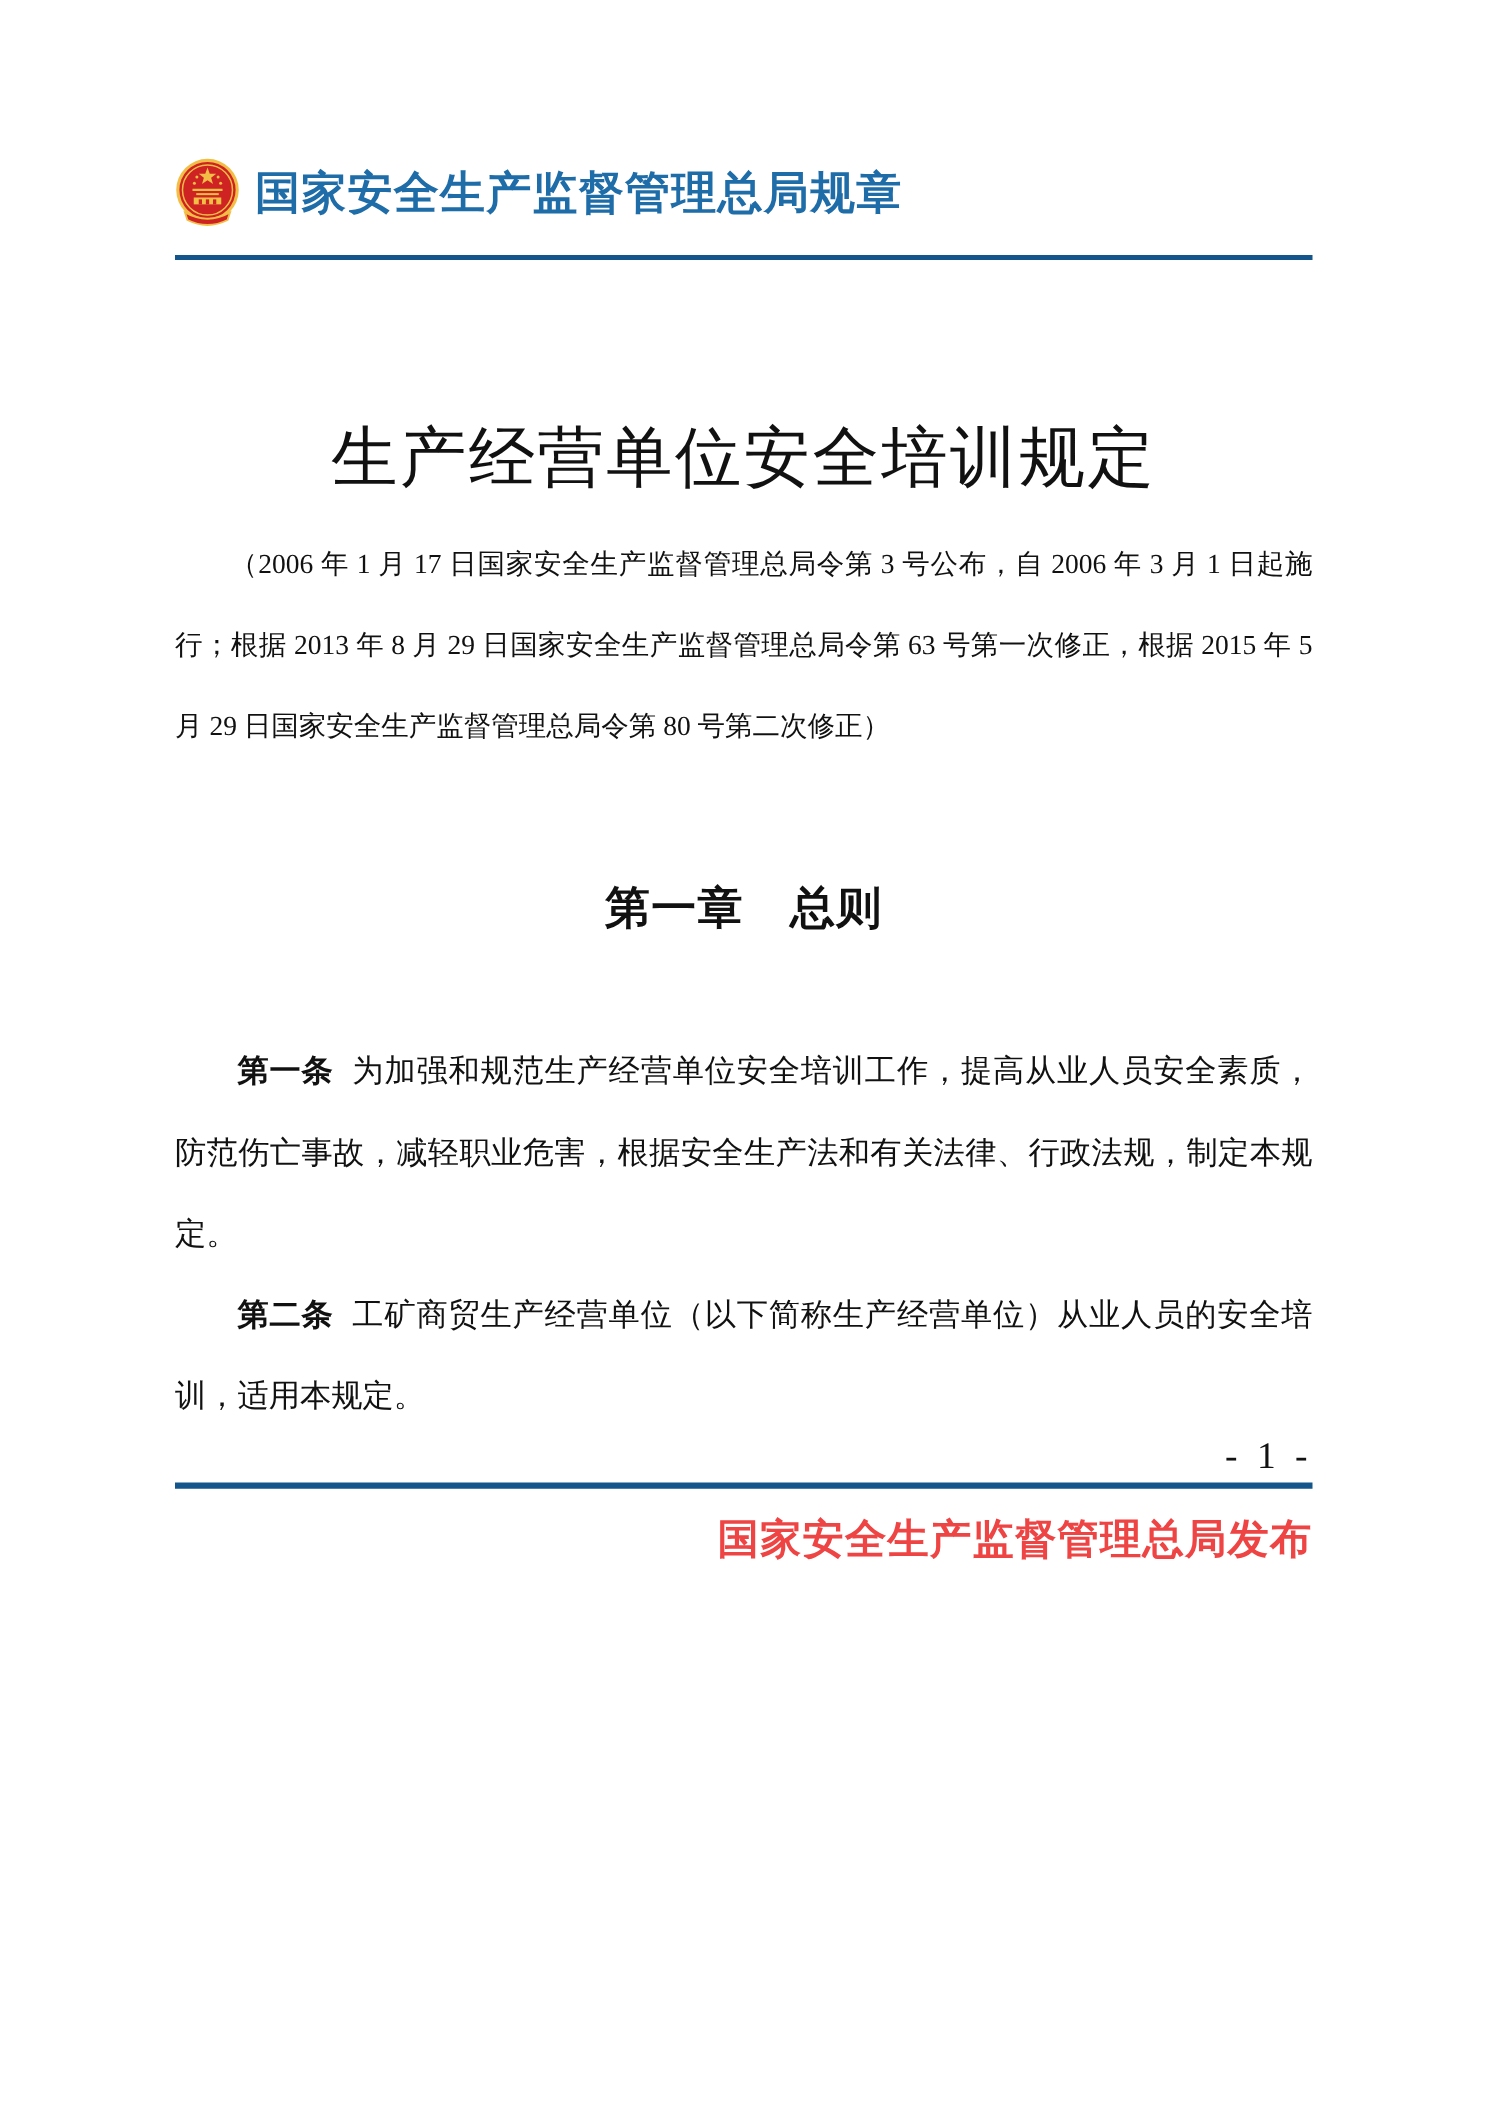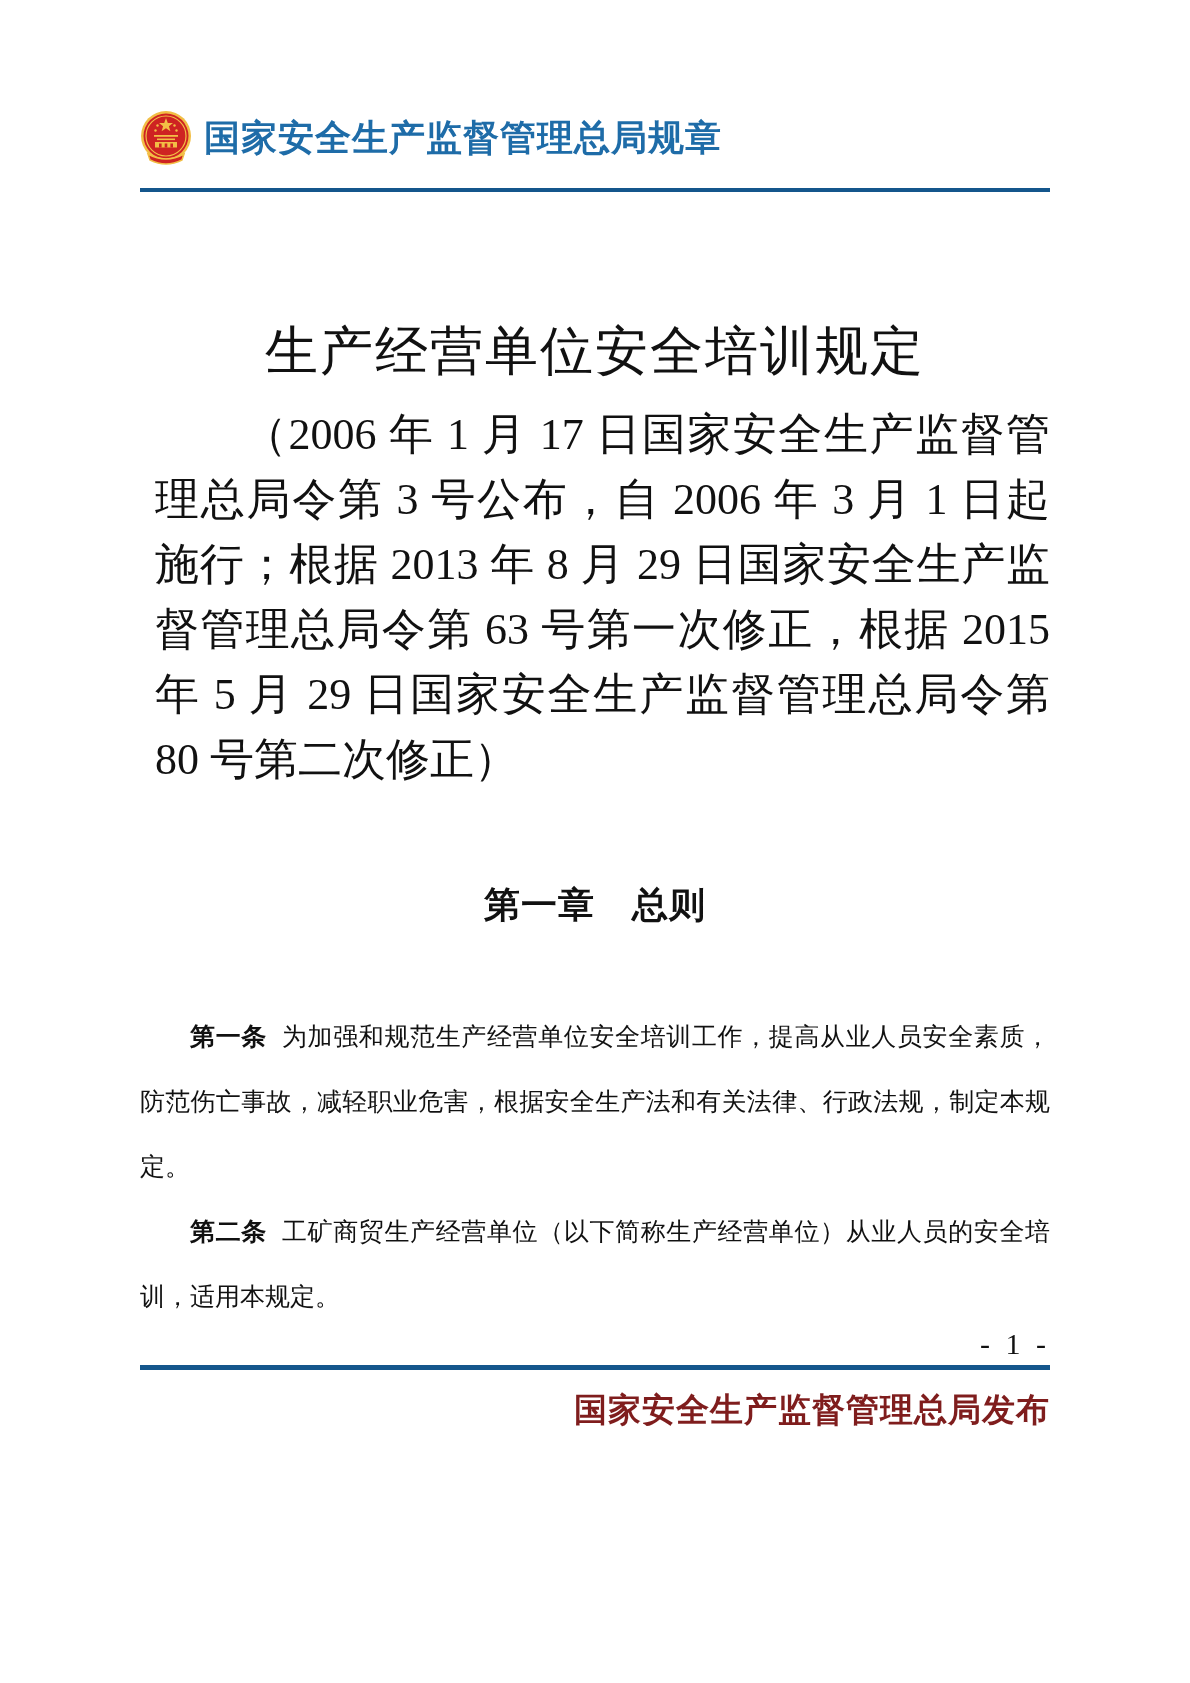--- a/index.html
+++ b/index.html
@@ -8,21 +8,21 @@
     background: #ffffff;
   }
   .page {
     position: relative;
     width: 1190px;
     height: 1683px;
     margin: 0 auto;
     background: #ffffff;
     overflow: hidden;
     box-sizing: border-box;
-    padding: 0 140px;
+    padding: 16px 140px;
     font-family: "Liberation Serif", serif;
     color: #111111;
   }
   
   .doc-header {
     display: flex;
     align-items: center;
     gap: 12px;
     margin-top: 110px;
     height: 56px;
@@ -50,27 +50,26 @@
     margin-top: 128px;
     text-align: center;
     font-family: "Liberation Serif", serif;
     font-size: 53px;
     font-weight: 400;
     letter-spacing: 2px;
     line-height: 62px;
   }
   .preamble {
     margin-top: 20px;
-    font-size: 44px;
+    font-size: 22px;
     line-height: 65px;
     text-align: justify;
     text-justify: inter-character;
     text-indent: 2em;
     font-family: "Liberation Serif", serif;
-    margin-left: 15px;
   }
   
   .chapter-heading {
     margin-top: 88px;
     text-align: center;
     font-family: "Liberation Sans", sans-serif;
     font-weight: bold;
     font-size: 36px;
     line-height: 50px;
     letter-spacing: 1px;
@@ -107,21 +106,21 @@
     height: 5px;
     background: #14568c;
     margin-top: 6px;
   }
   .footer-publisher {
     margin-top: 18px;
     text-align: right;
     font-family: "Liberation Serif", serif;
     font-weight: bold;
     font-size: 33px;
-    color: #7f1d1d;
+    color: #ef4444;
     letter-spacing: 1px;
   }
 </style>
 </head>
 <body>
 
 <div class="page">
 
   <div class="doc-header">
     <svg class="emblem" viewBox="0 0 52 56" aria-hidden="true">

